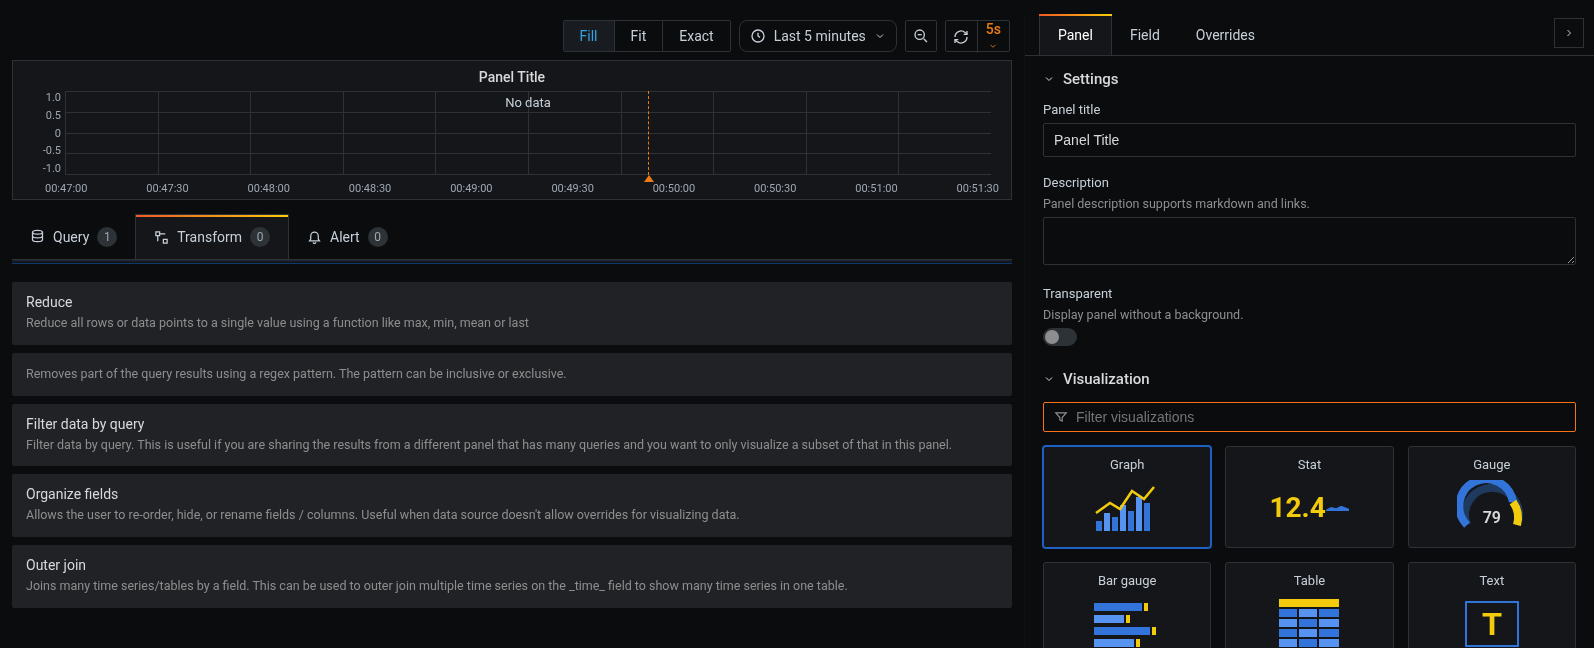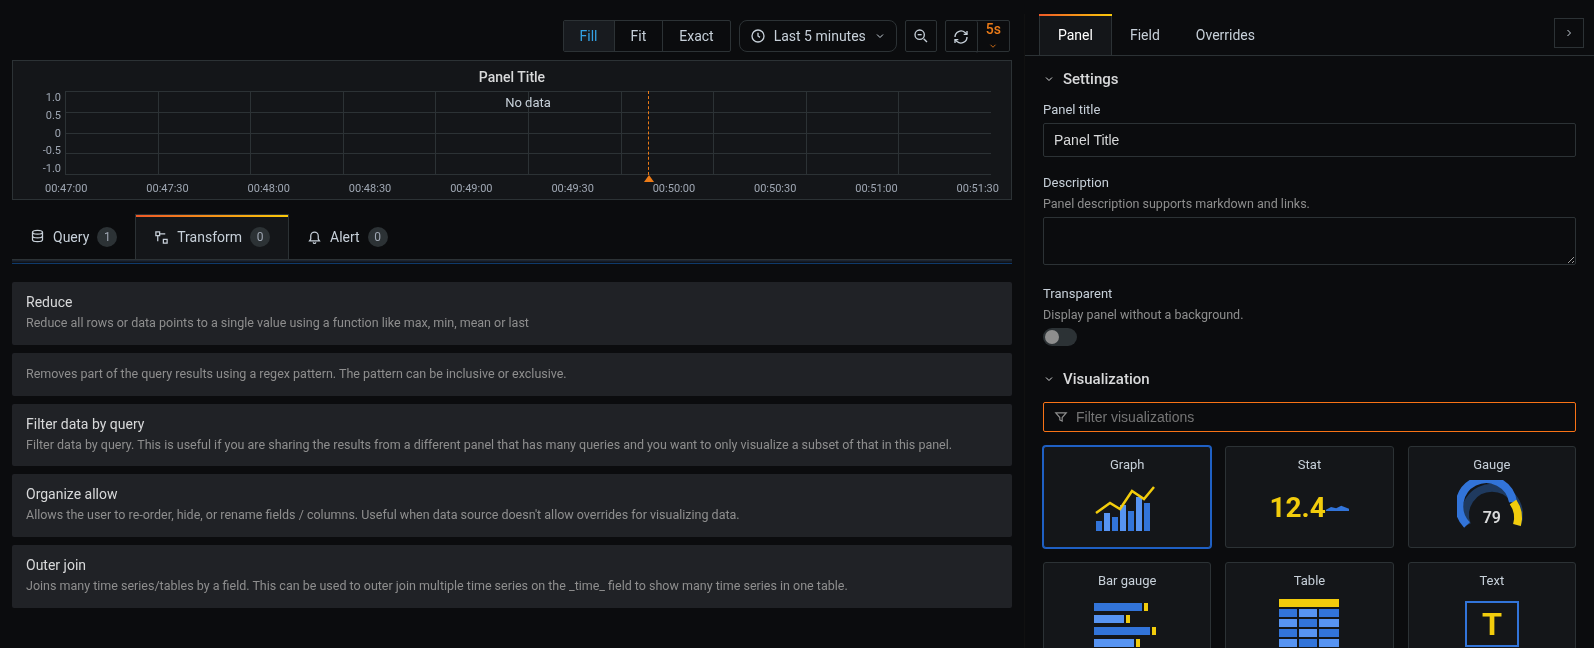--- a/index.html
+++ b/index.html
@@ -531,21 +531,21 @@
       <div class="t-desc">Reduce all rows or data points to a single value using a function like max, min, mean or last</div>
     </div>
     <div class="transform-card">
       <div class="t-desc">Removes part of the query results using a regex pattern. The pattern can be inclusive or exclusive.</div>
     </div>
     <div class="transform-card">
       <div class="t-title">Filter data by query</div>
       <div class="t-desc">Filter data by query. This is useful if you are sharing the results from a different panel that has many queries and you want to only visualize a subset of that in this panel.</div>
     </div>
     <div class="transform-card">
-      <div class="t-title">Organize allow</div>
+      <div class="t-title">Organize fields</div>
       <div class="t-desc">Allows the user to re-order, hide, or rename fields / columns. Useful when data source doesn't allow overrides for visualizing data.</div>
     </div>
     <div class="transform-card">
       <div class="t-title">Outer join</div>
       <div class="t-desc">Joins many time series/tables by a field. This can be used to outer join multiple time series on the _time_ field to show many time series in one table.</div>
     </div>
   </div>
 </div>
 
 <div class="right-panel">

